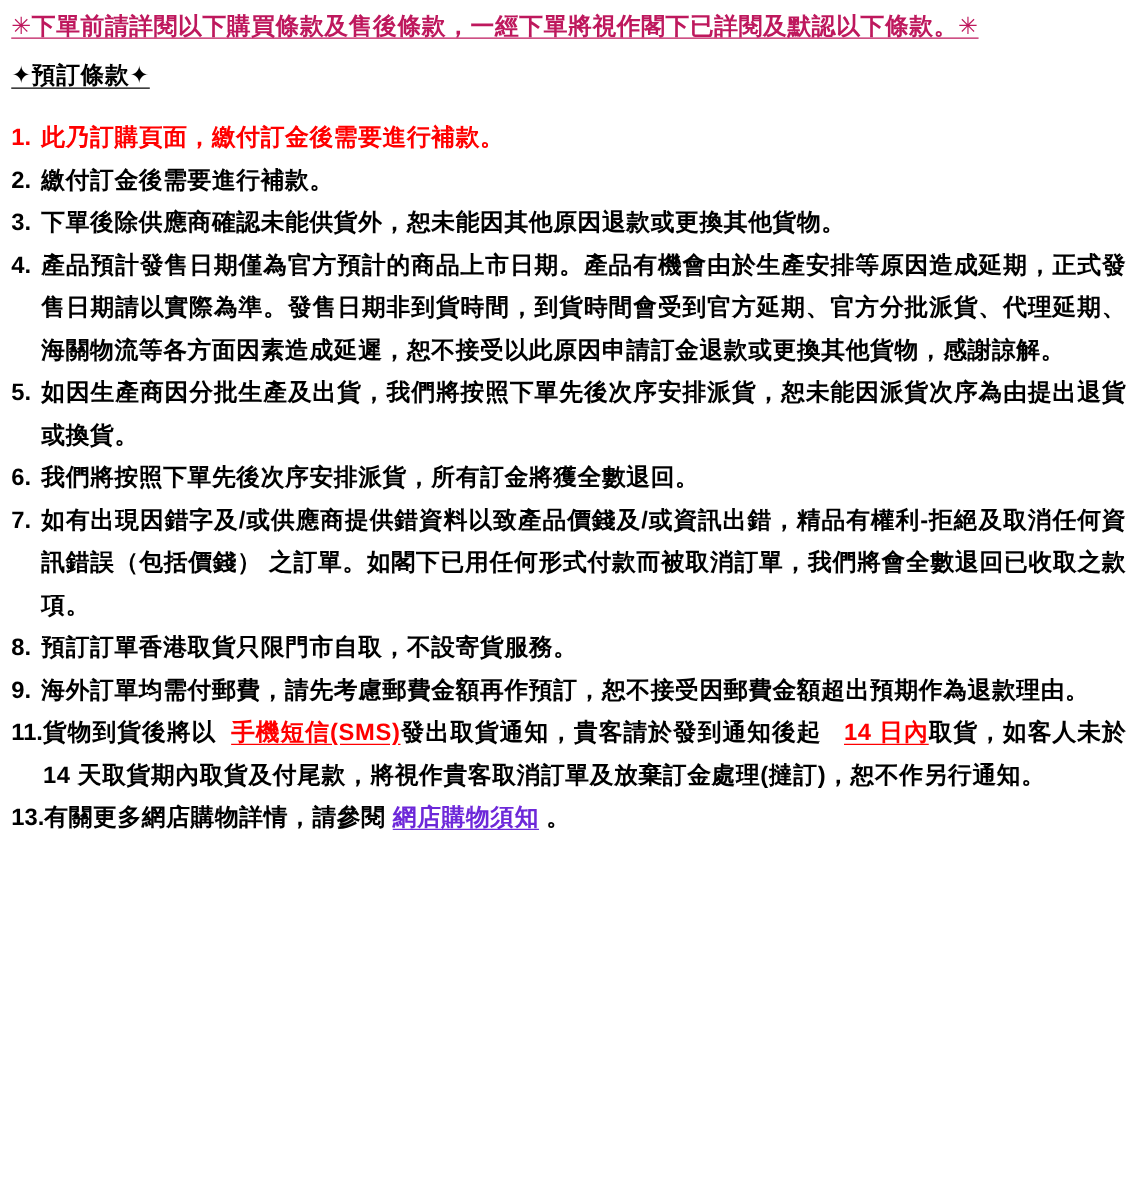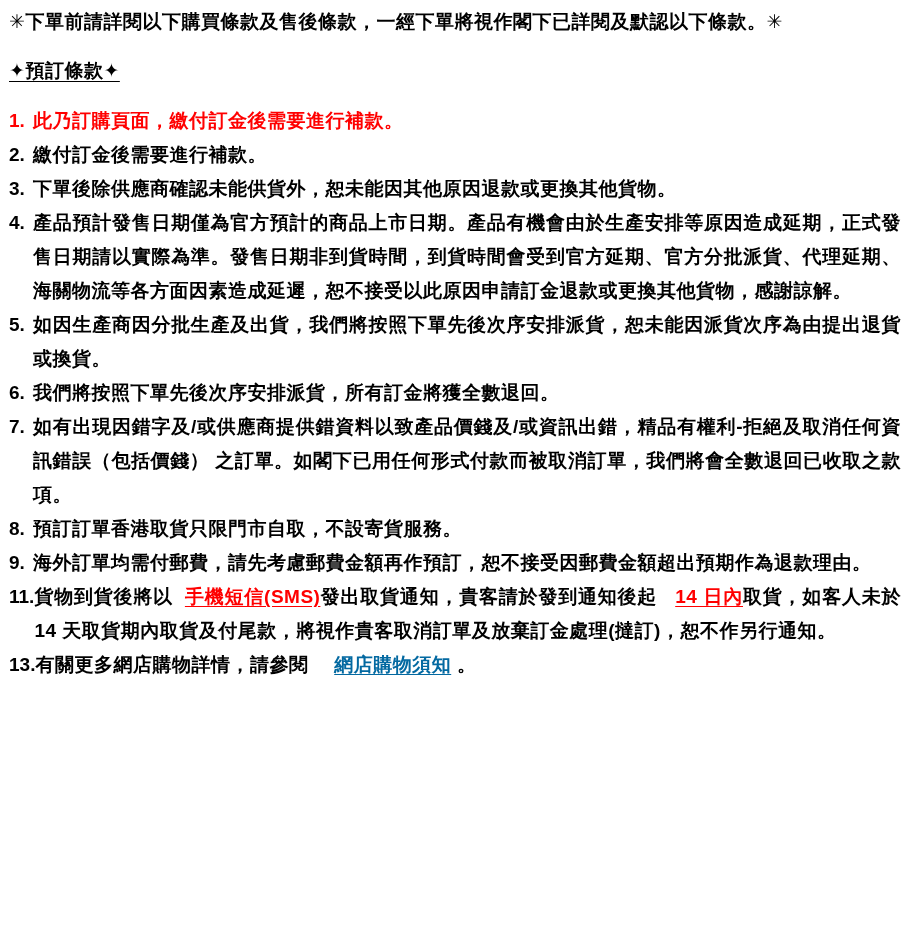--- a/index.html
+++ b/index.html
@@ -12,27 +12,28 @@
     font-family: "Liberation Sans", "DejaVu Sans", sans-serif;
     font-weight: 700;
     font-size: 19px;
     color: #000000;
     -webkit-font-smoothing: antialiased;
   }
   .page {
     padding: 8px 12px 14px 9px;
   }
   .warning-header {
-    color: #000000;
+    color: #be185d;
     line-height: 27px;
+    text-decoration: underline;
     text-underline-offset: 3px;
     letter-spacing: 0.5px;
   }
   .section-title-row {
-    margin-top: 22px;
+    margin-top: 12px;
     line-height: 27px;
   }
   .section-title-row .title-text {
     color: #000000;
     text-decoration: underline;
     text-underline-offset: 4px;
     letter-spacing: 0.5px;
   }
   .terms-list {
     margin-top: 20px;
@@ -56,24 +57,23 @@
   .seg-plain {
     color: inherit;
   }
   .seg-red-u {
     color: #ff0000;
     text-decoration: underline;
     text-underline-offset: 3px;
     margin-left: 12px;
   }
   a.seg-link {
-    color: #0369a1;
+    color: #6d28d9;
     text-underline-offset: 3px;
     cursor: pointer;
-    margin-left: 20px;
   }
 </style>
 </head>
 <body>
 
 <div class="page">
   <div class="warning-header">✳下單前請詳閱以下購買條款及售後條款，一經下單將視作閣下已詳閱及默認以下條款。✳</div>
 
   <div class="section-title-row">
     <span class="title-text">✦預訂條款✦</span>

